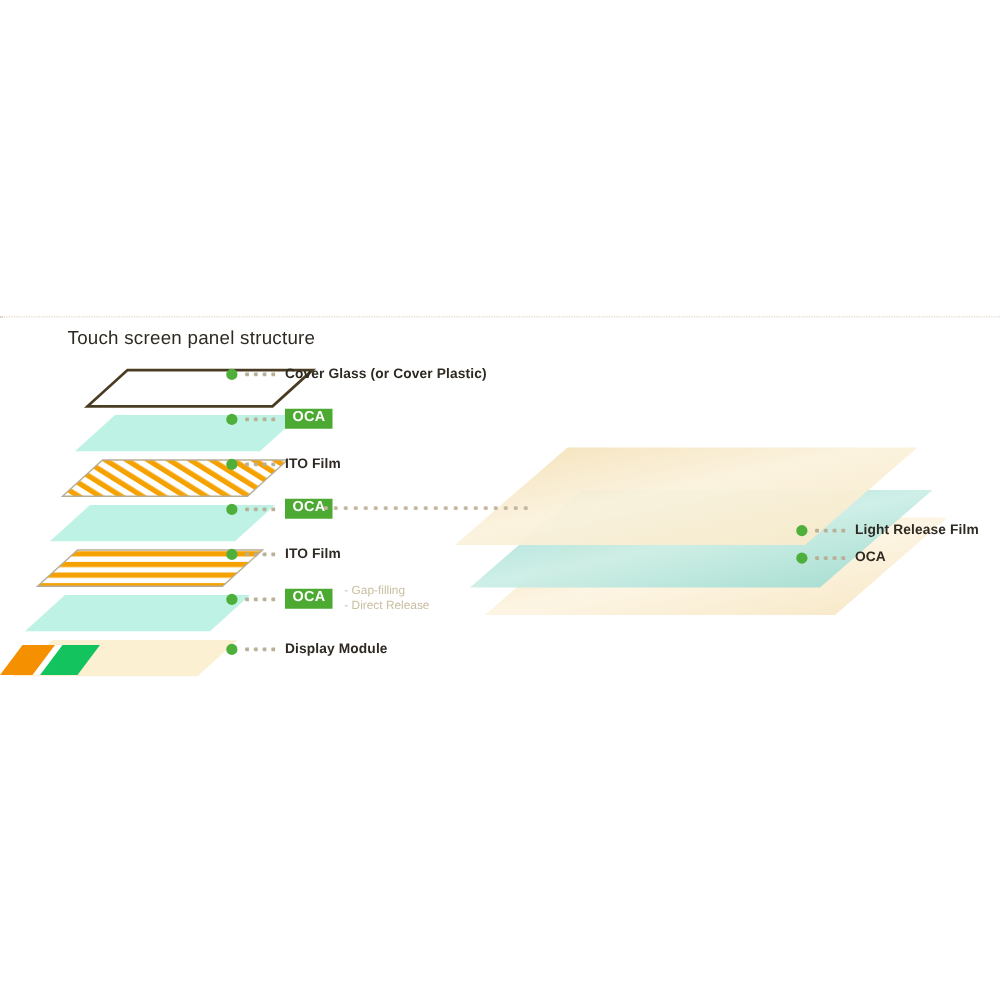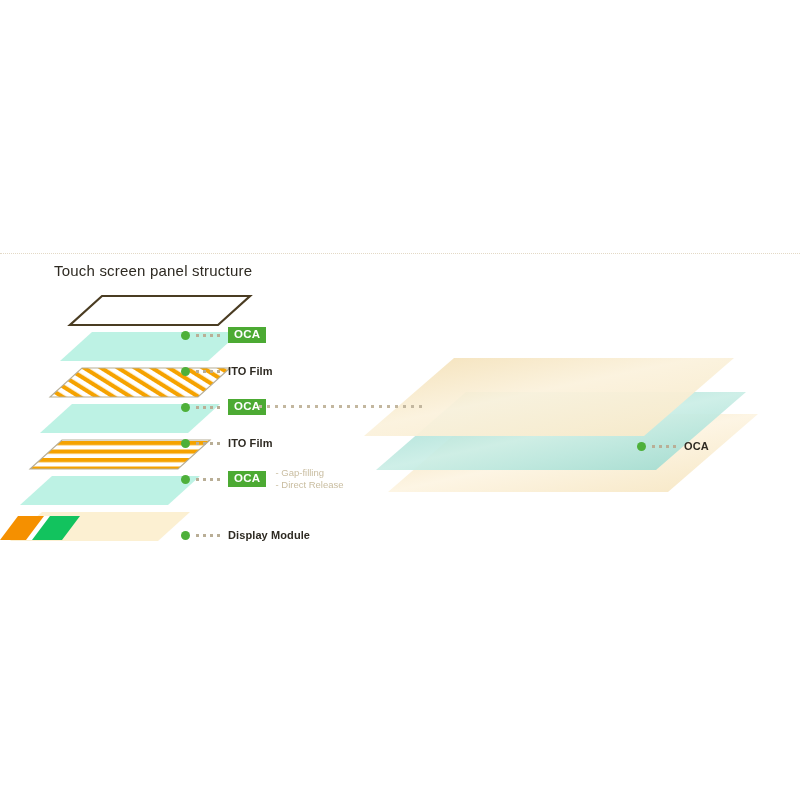--- a/index.html
+++ b/index.html
@@ -144,20 +144,25 @@
         <polygon points="102,42 250,42 218,71 70,71" fill="none" stroke="#4a3c22" stroke-width="2.2"></polygon>
 
         <g>
           <polygon points="478,160 758,160 668,238 388,238" fill="url(#gradCreamB)"></polygon>
           <polygon points="466,138 746,138 656,216 376,216" fill="url(#gradTeal)" opacity="0.93"></polygon>
           <polygon points="454,104 734,104 644,182 364,182" fill="url(#gradCreamA)" opacity="0.95"></polygon>
         </g>
       </svg>
     </div>
 
+    <div class="lbl" style="left:181px;top:36px;">
+      <span class="dot"></span>
+      <span class="lead"></span>
+      <span class="ltxt">Cover Glass (or Cover Plastic)</span>
+    </div>
 
     <div class="lbl" style="left:181px;top:72px;">
       <span class="dot"></span>
       <span class="lead"></span>
       <span class="oca-badge">OCA</span>
     </div>
 
     <div class="lbl" style="left:181px;top:108px;">
       <span class="dot"></span>
       <span class="lead"></span>
@@ -180,26 +185,31 @@
     <div class="lbl" style="left:181px;top:216px;">
       <span class="dot"></span>
       <span class="lead"></span>
       <span class="oca-badge">OCA</span>
       <span class="sub">
         <span>- Gap-filling</span><br>
         <span>- Direct Release</span>
       </span>
     </div>
 
-    <div class="lbl" style="left:181px;top:272px;">
+    <div class="lbl" style="left:181px;top:256px;">
       <span class="dot"></span>
       <span class="lead"></span>
       <span class="ltxt">Display Module</span>
     </div>
 
+    <div class="lbl" style="left:637px;top:161px;">
+      <span class="dot"></span>
+      <span class="lead"></span>
+      <span class="ltxt">Light Release Film</span>
+    </div>
 
     <div class="lbl" style="left:637px;top:183px;">
       <span class="dot"></span>
       <span class="lead"></span>
       <span class="ltxt">OCA</span>
     </div>
 
 
   </div>
 </div>

